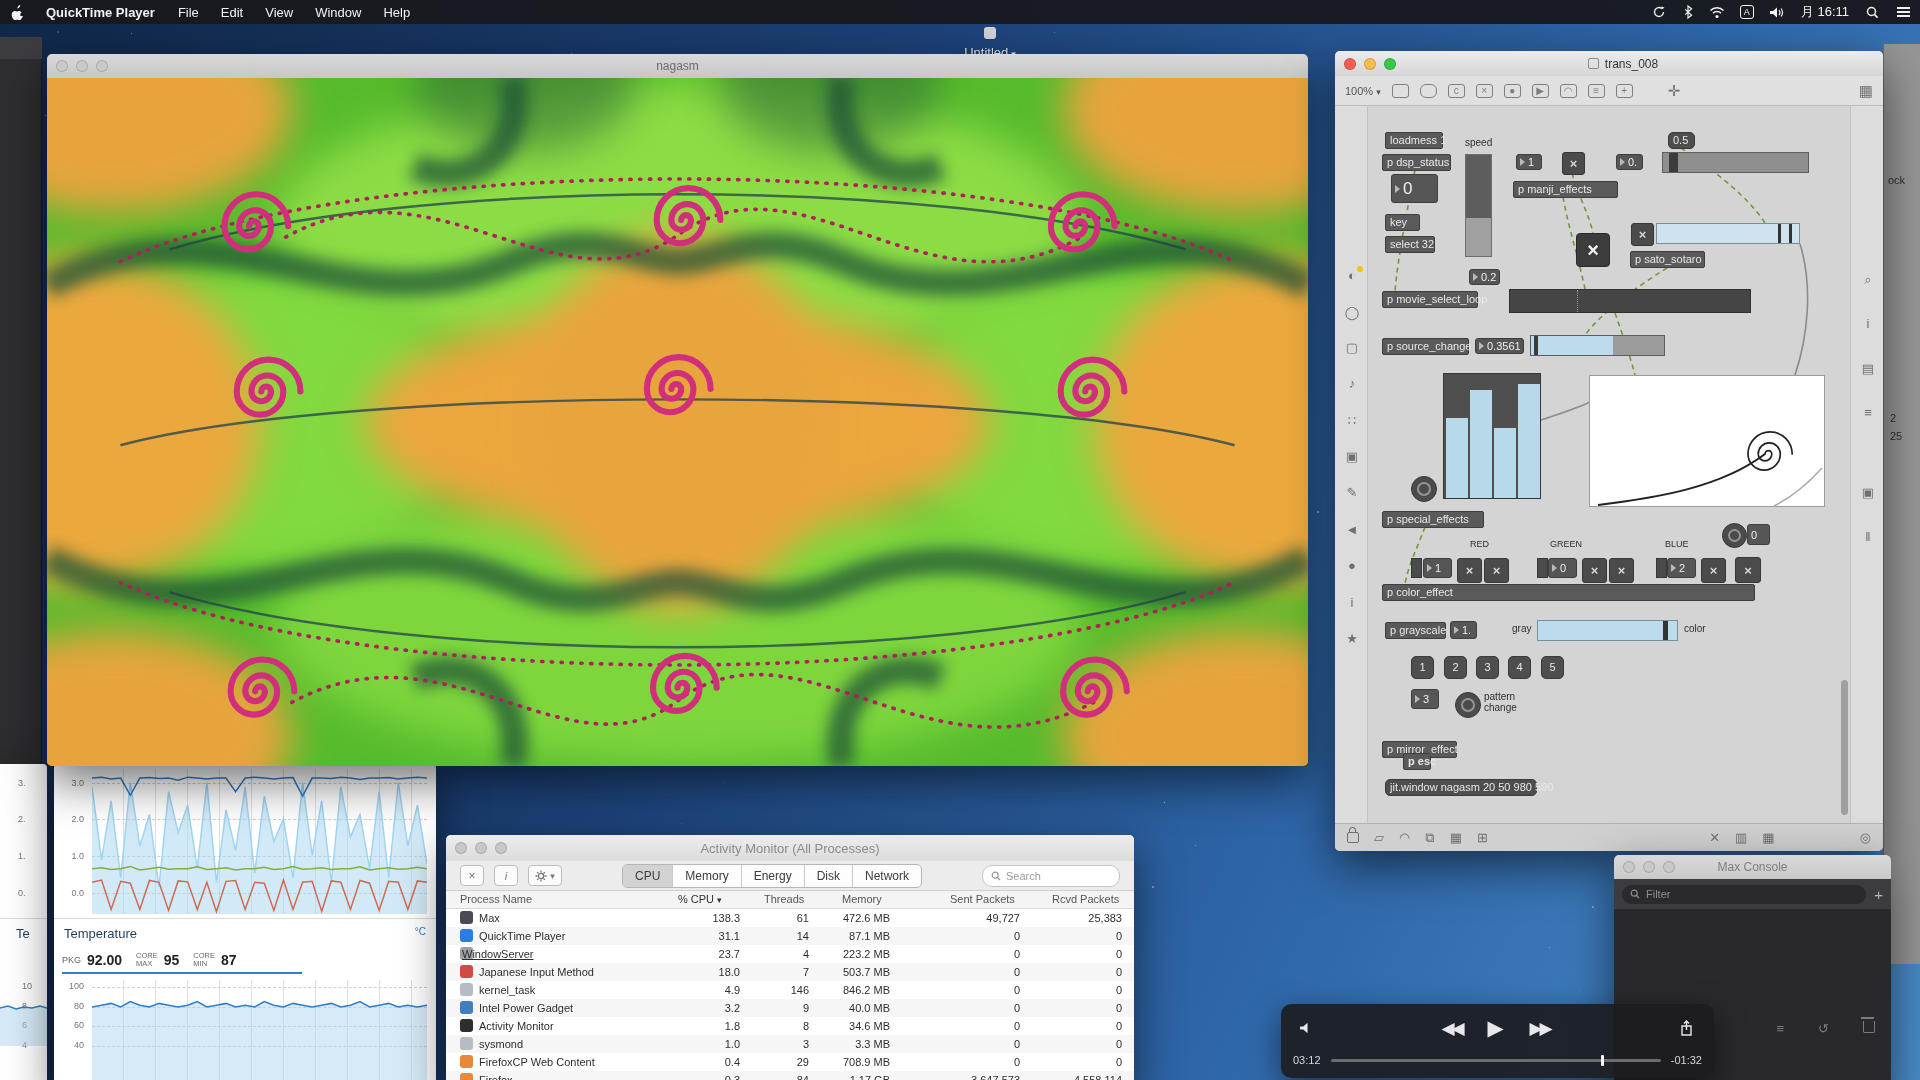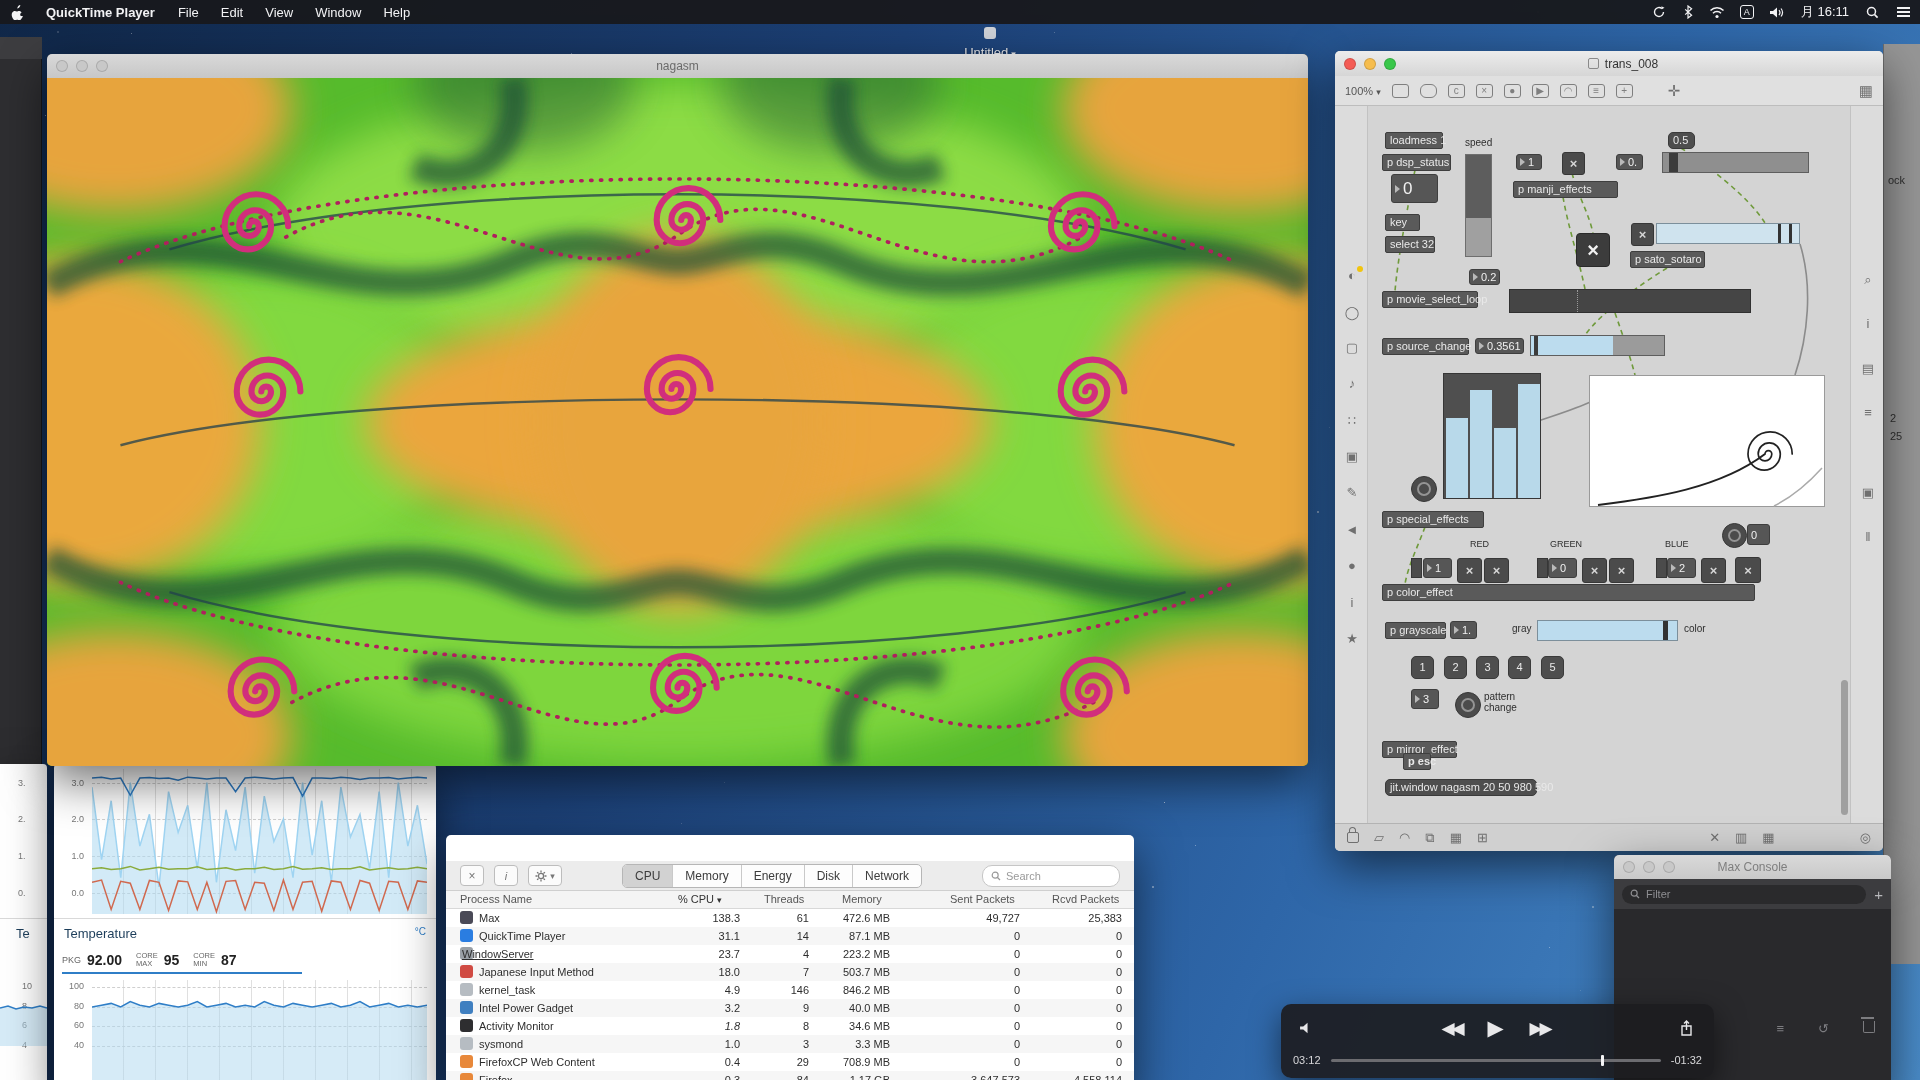--- a/index.html
+++ b/index.html
@@ -633,20 +633,28 @@
       <span class="sico">⊞</span>
       <div style="flex:1"></div>
       <span class="sico">✕</span>
       <span class="sico">▥</span>
       <span class="sico">▦</span>
       <span class="sico" style="margin-left:70px;">◎</span>
     </div>
   </div>
 
   <div class="window" style="left:446px;top:835px;width:688px;height:260px;background:#fff;z-index:4;">
+    <div class="titlebar" style="height:26px;background:linear-gradient(#ededed,#dcdcdc);">
+      <div class="tl">
+        <div class="dot gray"></div>
+        <div class="dot gray"></div>
+        <div class="dot gray"></div>
+      </div>
+      <span style="color:#8a8a8a;">Activity Monitor (All Processes)</span>
+    </div>
     <div class="abs" style="left:0;top:26px;width:688px;height:30px;background:#ececec;border-bottom:1px solid #cfcfcf;display:flex;align-items:center;padding:0 14px;gap:10px;">
       <div style="width:22px;height:19px;border:1px solid #bdbdbd;border-radius:4px;background:#fbfbfb;display:flex;align-items:center;justify-content:center;color:#777;font-size:12px;">×</div>
       <div style="width:22px;height:19px;border:1px solid #bdbdbd;border-radius:4px;background:#fbfbfb;display:flex;align-items:center;justify-content:center;color:#777;font-size:11px;font-style:italic;">i</div>
       <div class="chev" style="width:32px;height:19px;border:1px solid #bdbdbd;border-radius:4px;background:#fbfbfb;display:flex;align-items:center;justify-content:center;color:#777;">
         <svg width="12" height="12" viewBox="0 0 12 12">
             <circle cx="6" cy="6" r="2.6" fill="none" stroke="#777" stroke-width="1.3"></circle>
             <g stroke="#777" stroke-width="1.3">
               <path d="M6 .5v2M6 9.5v2M.5 6h2M9.5 6h2M2.1 2.1l1.4 1.4M8.5 8.5l1.4 1.4M9.9 2.1L8.5 3.5M3.5 8.5L2.1 9.9"></path>
             </g>
           </svg>
@@ -729,21 +737,21 @@
         <span style="position:absolute;left:33px;">Intel Power Gadget</span>
         <span class="am-cell-r" style="left:194px;width:100px;">3.2</span>
         <span class="am-cell-r" style="left:283px;width:80px;">9</span>
         <span class="am-cell-r" style="left:364px;width:80px;">40.0 MB</span>
         <span class="am-cell-r" style="left:474px;width:100px;">0</span>
         <span class="am-cell-r" style="left:576px;width:100px;">0</span>
       </div>
       <div class="am-row">
         <span class="procicon" style="background:#2e2e30;"></span>
         <span style="position:absolute;left:33px;">Activity Monitor</span>
-        <span class="am-cell-r" style="left:194px;width:100px;font-style:italic;">1.8</span>
+        <span class="am-cell-r" style="left:194px;width:100px;">1.8</span>
         <span class="am-cell-r" style="left:283px;width:80px;">8</span>
         <span class="am-cell-r" style="left:364px;width:80px;">34.6 MB</span>
         <span class="am-cell-r" style="left:474px;width:100px;">0</span>
         <span class="am-cell-r" style="left:576px;width:100px;">0</span>
       </div>
       <div class="am-row">
         <span class="procicon" style="background:#b6bcc2;"></span>
         <span style="position:absolute;left:33px;">sysmond</span>
         <span class="am-cell-r" style="left:194px;width:100px;">1.0</span>
         <span class="am-cell-r" style="left:283px;width:80px;">3</span>

